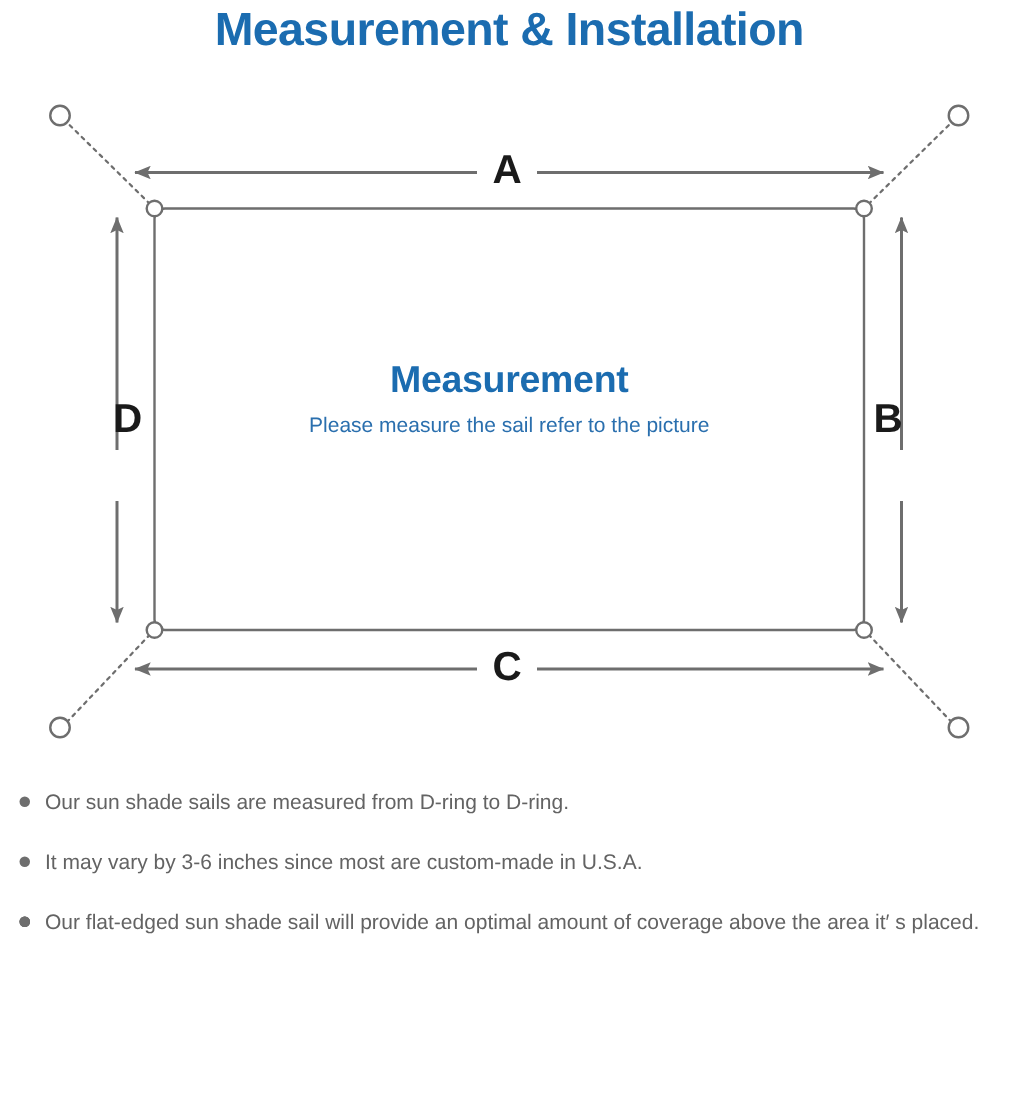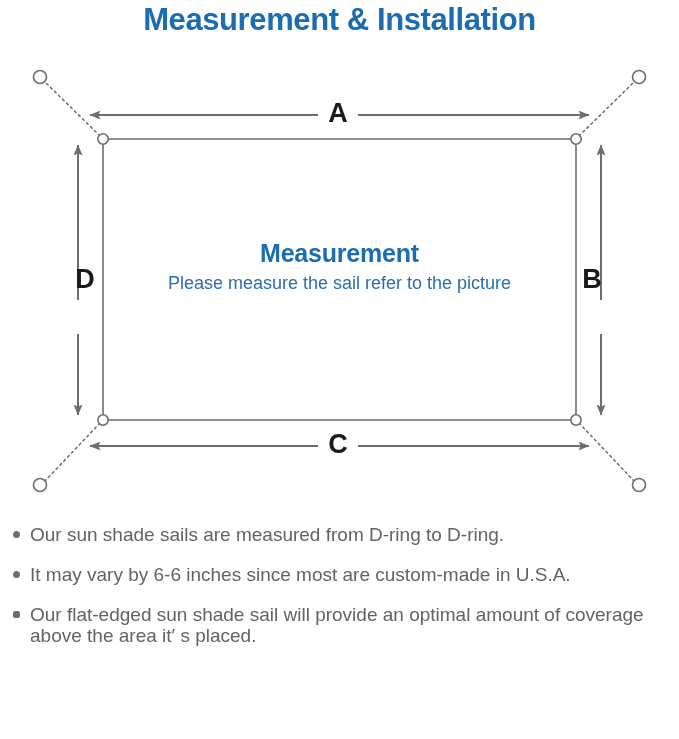--- a/index.html
+++ b/index.html
@@ -60,21 +60,21 @@
   }
   .center-title {
     font-size: 25px;
     font-weight: bold;
     color: #1b6cb0;
     letter-spacing: -0.2px;
     line-height: 30px;
   }
   .center-sub {
     margin-top: 6px;
-    font-size: 18px;
+    font-size: 14px;
     color: #2a6fae;
     line-height: 18px;
   }
 
   
   .dim {
     position: absolute;
     font-size: 27px;
     font-weight: bold;
     color: #1a1a1a;
@@ -92,21 +92,21 @@
     position: absolute;
     left: 0;
     top: 524px;
     width: 679px;
   }
   .note {
     position: relative;
     padding-left: 30px;
     padding-right: 10px;
     margin-bottom: 19px;
-    font-size: 19px;
+    font-size: 14px;
     line-height: 21px;
     color: #636363;
     font-family: "Liberation Sans", sans-serif;
   }
   .note:last-child { margin-bottom: 0; }
   .note .bullet {
     position: absolute;
     left: 13px;
     top: 7px;
     width: 7px;
@@ -182,21 +182,21 @@
   <div class="dim dim-c">C</div>
   <div class="dim dim-d">D</div>
 
   <div class="notes">
     <div class="note">
       <span class="bullet"></span>
       <span>Our sun shade sails are measured from D-ring to D-ring.</span>
     </div>
     <div class="note">
       <span class="bullet"></span>
-      <span>It may vary by 6-6 inches since most are custom-made in U.S.A.</span>
+      <span>It may vary by 3-6 inches since most are custom-made in U.S.A.</span>
     </div>
     <div class="note">
       <span class="bullet"></span>
     </div>
     <div class="note">
       <span class="bullet"></span>
     </div>
     <div class="note">
       <span class="bullet"></span>
       <span>Our flat-edged sun shade sail will provide an optimal amount of coverage above the area it′ s placed.</span>

